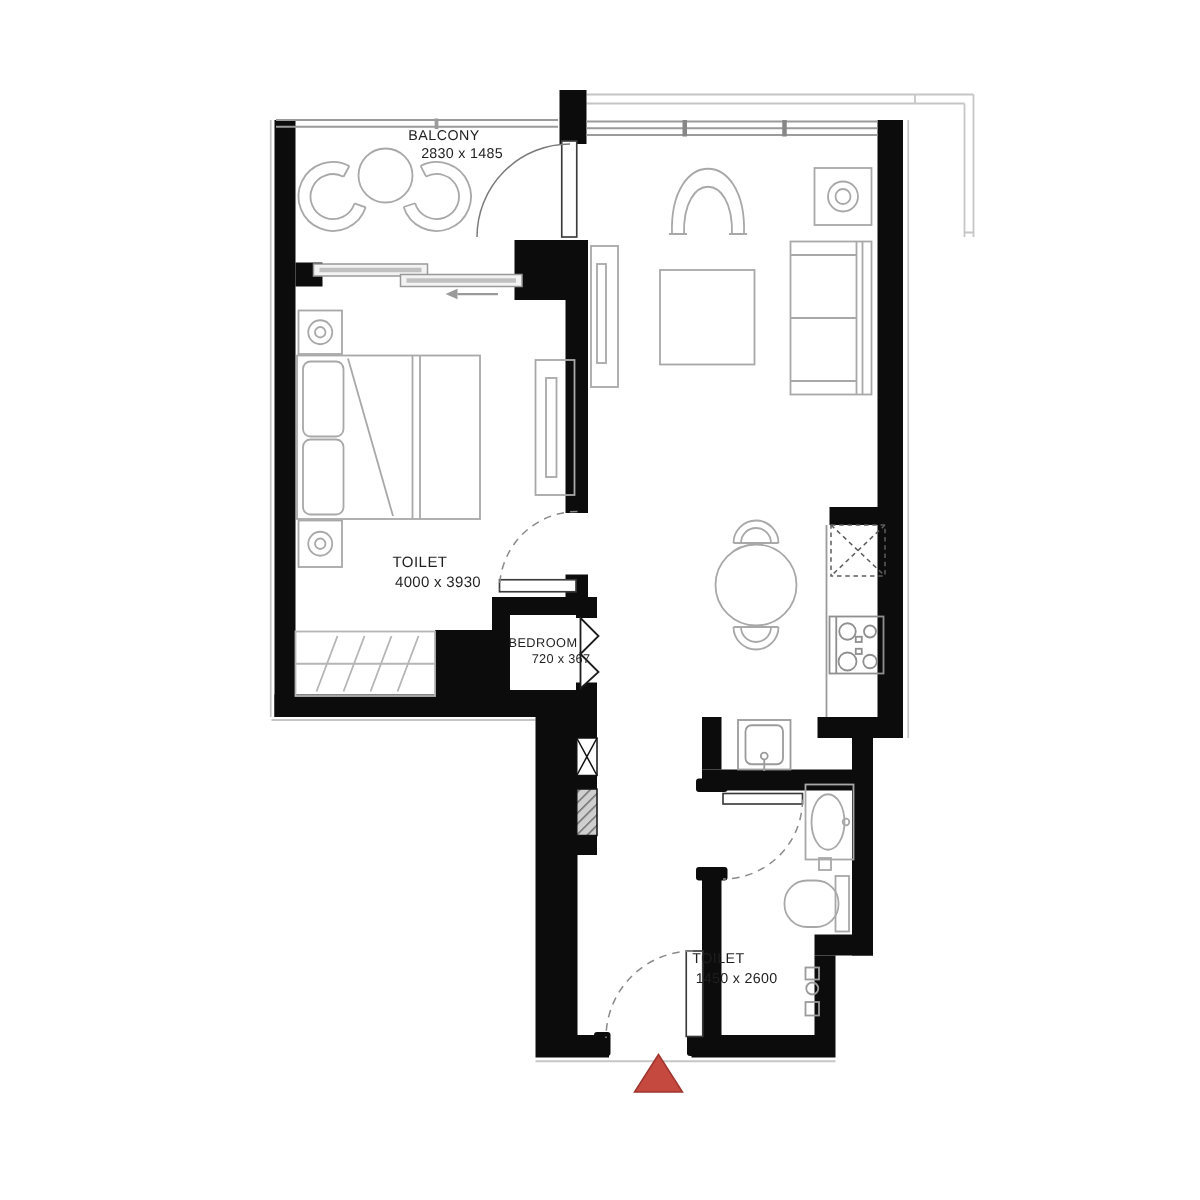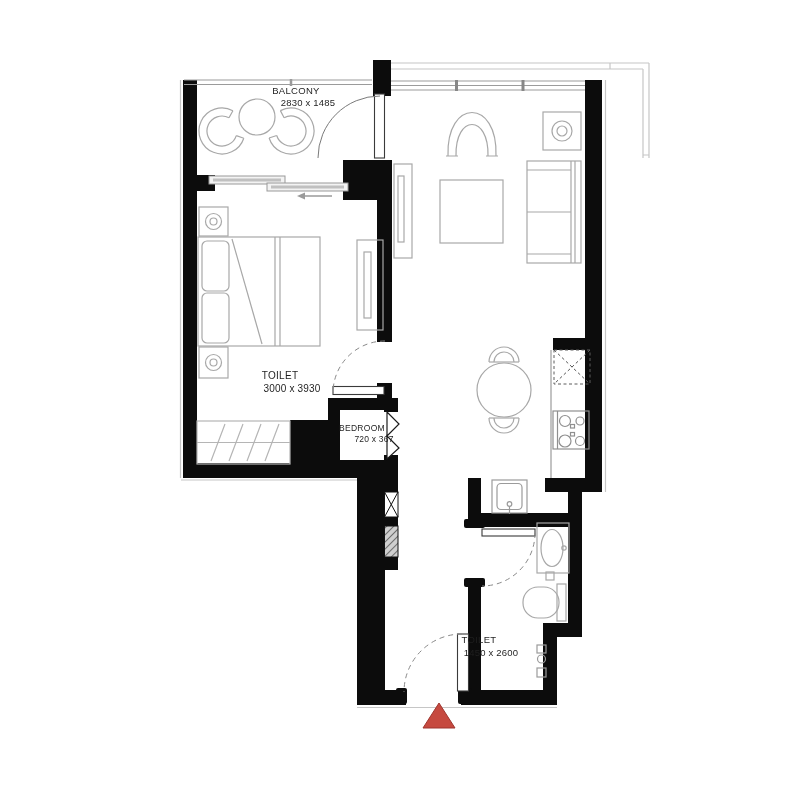--- a/index.html
+++ b/index.html
@@ -243,21 +243,21 @@
 </svg>
 
 <div class="room-label lbl-balcony" style="left:296px;top:85px">
   <div class="name">BALCONY</div>
   <div class="dims">2830 x 1485</div>
 </div>
 
 
 <div class="room-label lbl-bedroom" style="left:280px;top:369px">
   <div class="name">TOILET</div>
-  <div class="dims">3000 x 3930</div>
+  <div class="dims">4000 x 3930</div>
 </div>
 
 <div class="room-label lbl-utility" style="left:362px;top:423px">
   <div class="name">BEDROOM</div>
   <div class="dims">720 x 367</div>
 </div>
 
 <div class="room-label lbl-toilet" style="left:479px;top:634px">
   <div class="name">TOILET</div>
   <div class="dims">1450 x 2600</div>

